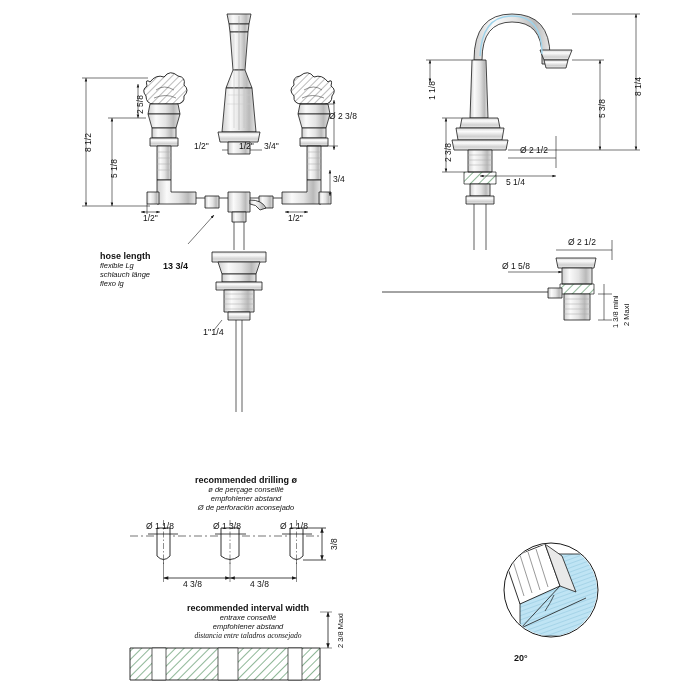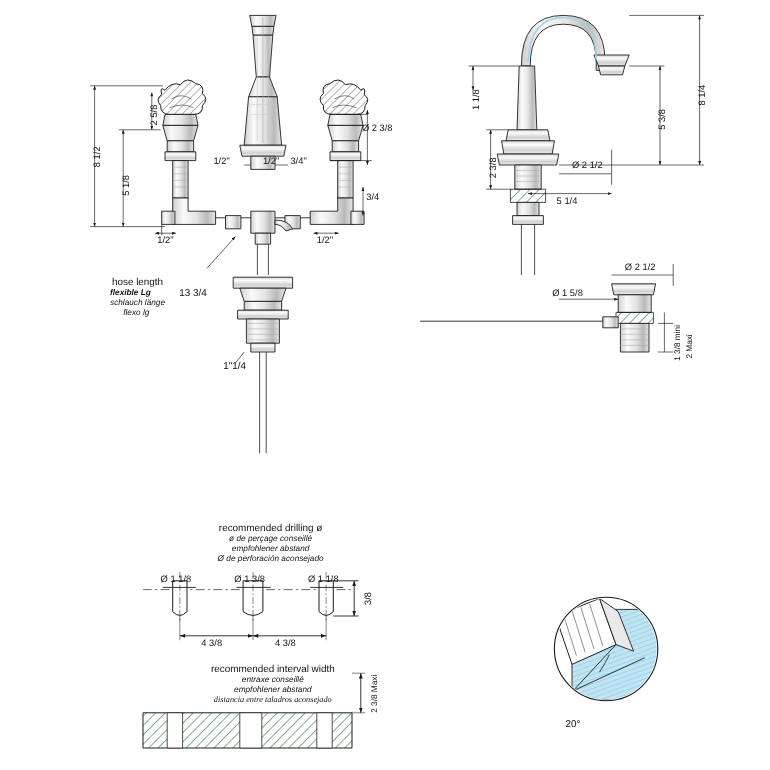--- a/index.html
+++ b/index.html
@@ -21,21 +21,21 @@
     position: absolute; left: 0; top: 0;
     width: 700px; height: 700px;
   }
   .lbl {
     position: absolute;
     font-size: 8.5px;
     line-height: 1.05;
     color: #111;
     white-space: nowrap;
   }
-  .lbl.b { font-weight: normal; text-align: center; }
+  .lbl.b { font-weight: bold; text-align: center; }
   .lbl.i { font-style: italic; }
   .lbl.vert {
     transform-origin: left top;
     transform: rotate(-90deg);
   }
   .lbl.s9 { font-size: 9px; }
   .lbl.s75 { font-size: 7.5px; }
   .blockgroup { position: absolute; }
 </style>
 </head>
@@ -335,23 +335,23 @@
   <div class="lbl" style="left:239px; top:142px;">1/2"</div>
   <div class="lbl" style="left:264px; top:142px;">3/4"</div>
   <div class="lbl" style="left:329px; top:112px;">Ø 2 3/8</div>
   <div class="lbl" style="left:333px; top:175px;">3/4</div>
   <div class="lbl" style="left:143px; top:214px;">1/2"</div>
   <div class="lbl" style="left:288px; top:214px;">1/2"</div>
   <div class="lbl s9" style="left:203px; top:328px;">1"1/4</div>
 
   <div class="blockgroup" style="left:100px; top:252px;">
     <div class="lbl b s9" style="position:relative; left:0; top:0;">hose length</div>
-    <div class="lbl i s75" style="position:relative; left:0; top:1px;font-weight:bold;">flexible Lg</div>
+    <div class="lbl i s75" style="position:relative; left:0; top:1px;">flexible Lg</div>
     <div class="lbl i s75" style="position:relative; left:0; top:2px;">schlauch länge</div>
-    <div class="lbl i s75" style="position:relative; left:0; top:3px;margin-left:12px;">flexo lg</div>
+    <div class="lbl i s75" style="position:relative; left:0; top:3px;">flexo lg</div>
   </div>
   <div class="lbl b s9" style="left:163px; top:262px;">13 3/4</div>
 
   <div class="lbl vert" style="left:634px; top:96px;">8 1/4</div>
   <div class="lbl vert" style="left:598px; top:118px;">5 3/8</div>
   <div class="lbl vert" style="left:428px; top:100px;">1 1/8</div>
   <div class="lbl vert" style="left:444px; top:162px;">2 3/8</div>
   <div class="lbl" style="left:520px; top:146px;">Ø 2 1/2</div>
   <div class="lbl" style="left:506px; top:178px;">5 1/4</div>
 

